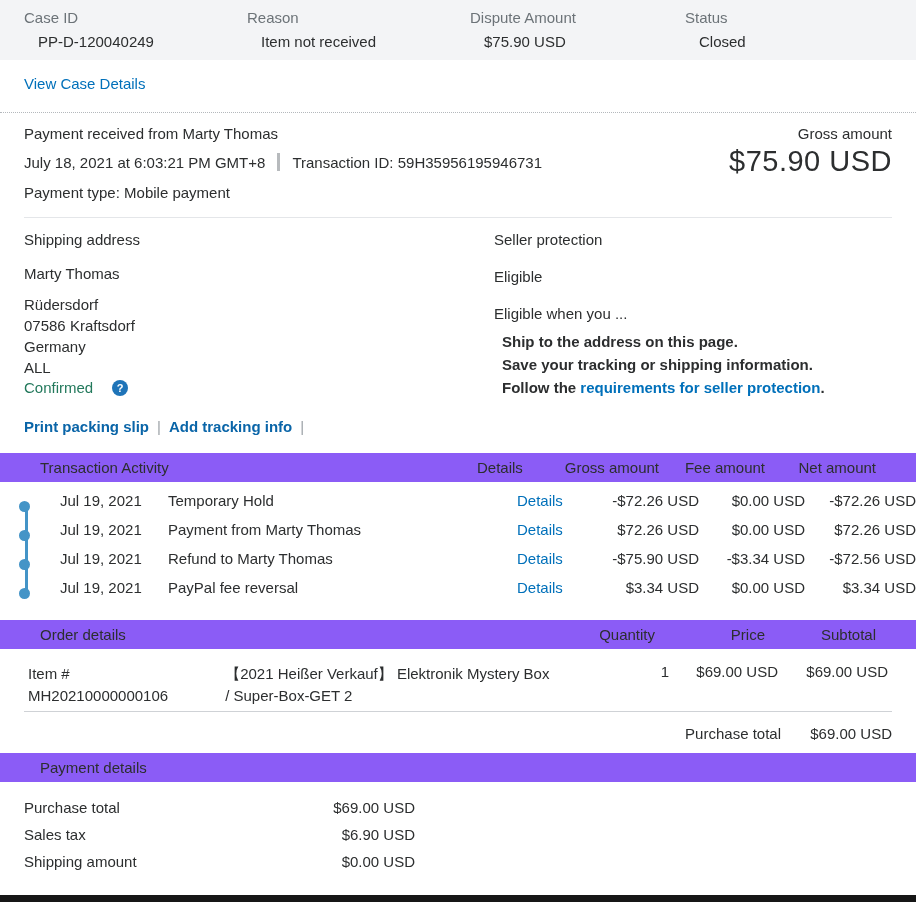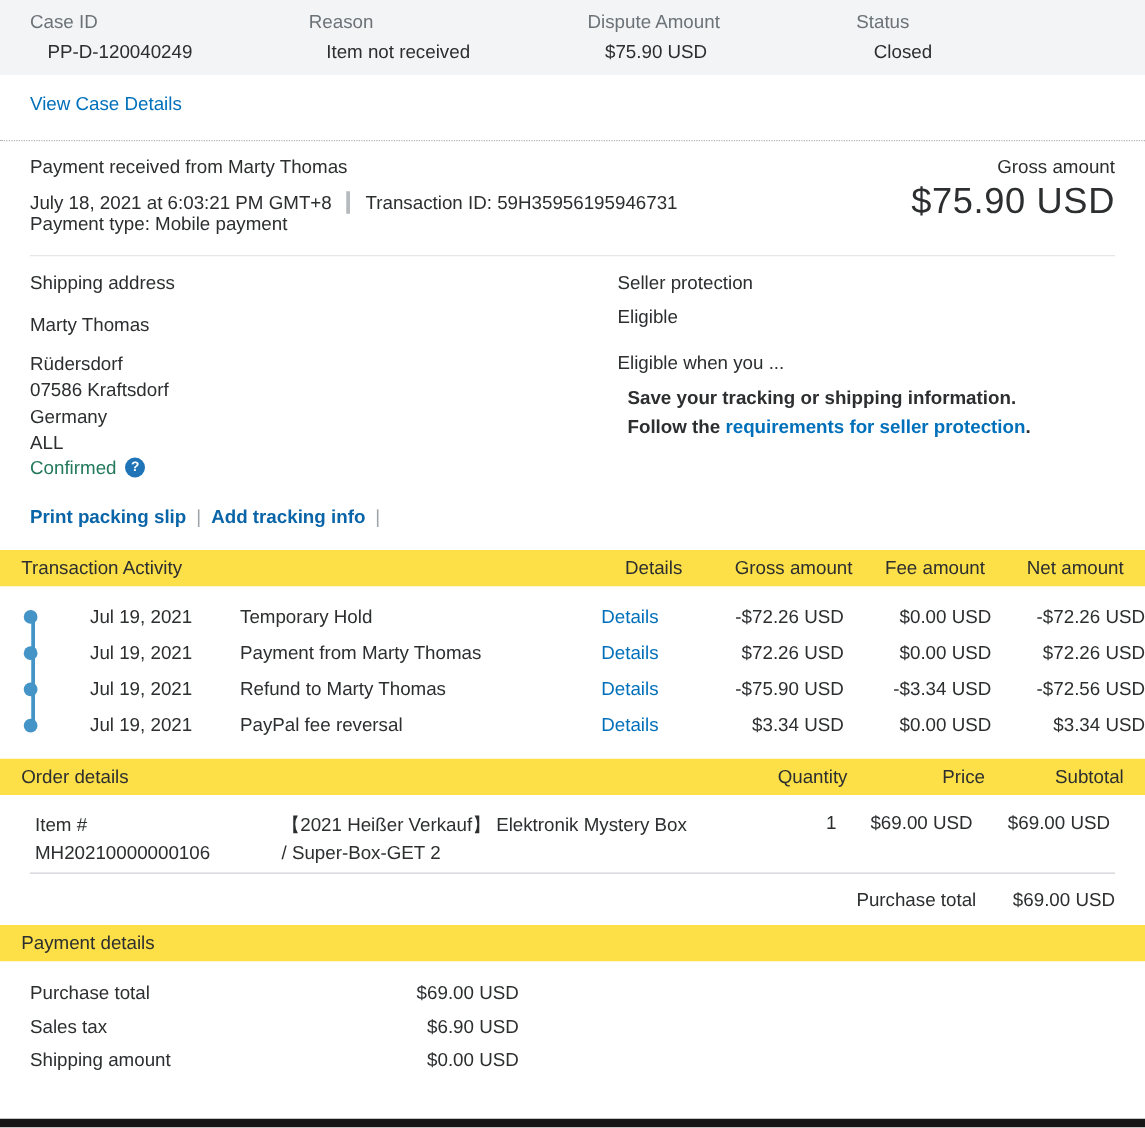--- a/index.html
+++ b/index.html
@@ -32,54 +32,54 @@
   
   .payment-section { padding:12px 24px 0; position:relative; }
   .pay-row1 { display:flex; justify-content:space-between; }
   .pay-row2 { display:flex; align-items:center; margin-top:11px; }
   .v-divider { width:3px; height:18px; background:#b7babd; margin:0 12px; }
   .gross-value { position:absolute; right:24px; top:32px; font-size:29px; color:#2c2e2f; letter-spacing:0.5px; }
   .pay-row3 { display:flex; align-items:center; margin-top:12px; }
   .pay-status-label { font-weight:700; }
   .badge { border:2px solid #2bc48a; color:#13916f; font-size:11px; font-weight:700;
            letter-spacing:0.6px; padding:3px 10px 2px; border-radius:2px; margin-left:10px; }
-  .pay-row4 { }
+  .pay-row4 { margin-top:13px; }
 
   
   .columns-section { display:flex; padding:13px 24px 18px; }
   .col-left { width:470px; }
   .col-right { flex:1; }
   .ship-title { margin-bottom:17px; }
   .ship-name { margin-bottom:12px; }
   .addr-line { line-height:21px; }
-  .confirmed-row { display:flex; align-items:flex-start; margin-top:1px; }
+  .confirmed-row { display:flex; align-items:flex-end; margin-top:1px;gap:12px; }
   .confirmed { color:#23795c; }
   .help-icon { width:16px; height:16px; border-radius:50%; background:#1f74b8; color:#fff;
                font-size:11px; font-weight:700; display:inline-flex; align-items:center;
                justify-content:center; margin-left:7px; cursor:pointer; }
   .ship-links { margin-top:22px; font-weight:700; }
   .ship-links a { color:#0a65a8; }
   .pipe { color:#9da3a8; font-weight:400; margin:0 8px; }
-  .sp-title { margin-bottom:10px; }
+  .sp-title { margin-bottom:20px; }
   .sp-status { margin-bottom:20px; }
   .sp-sub { margin-bottom:8px; }
   .sp-item { font-weight:700; line-height:23px; padding-left:8px; }
   .sp-item a { color:#0070ba; }
 
   
   .tx-header, .order-header, .pd-header {
-    background:#fde047; height:29px; display:flex; align-items:center; padding:0 17px; }
+    background:#8b5cf6; height:29px; display:flex; align-items:center; padding:0 40px; }
   .t-title { flex:1; }
   .t-details { width:72px; }
   .t-gross { width:110px; text-align:right; }
   .t-fee   { width:106px; text-align:right; }
   .t-net   { width:111px; text-align:right; }
   .tx-rows { position:relative; padding:10px 0 12px; }
   .timeline-line { position:absolute; left:25px; top:24px; height:88px; width:3px; background:#4494c7; }
-  .tx-row { display:flex; align-items:center; height:29px; position:relative;gap:12px; }
+  .tx-row { display:flex; height:29px; position:relative; }
   .cell-dot { width:60px; padding-left:19px; display:flex; align-items:center; }
   .dot { width:11px; height:11px; border-radius:50%; background:#4494c7; position:relative; z-index:1; }
   .cell-date { width:108px; }
   .cell-desc { flex:1; }
   .cell-details { width:72px; }
   .cell-details a { color:#0070ba; }
   .cell-gross { width:110px; text-align:right; }
   .cell-fee   { width:106px; text-align:right; }
   .cell-net   { width:111px; text-align:right; }
 
@@ -163,20 +163,21 @@
       <span class="help-icon">?</span>
     </div>
     <div class="ship-links">
       <a>Print packing slip</a><span class="pipe">|</span><a>Add tracking info</a><span class="pipe">|</span>
     </div>
   </div>
   <div class="col-right">
     <div class="sp-title">Seller protection</div>
     <div class="sp-status">Eligible</div>
     <div class="sp-sub">Eligible when you ...</div>
+    <div class="sp-item">Ship to the address on this page.</div>
     <div class="sp-item">Save your tracking or shipping information.</div>
     <div class="sp-item">
       <span>Follow the </span><a>requirements for seller protection</a><span>.</span>
     </div>
   </div>
 </div>
 
 <div>
   <div class="tx-header">
     <div class="t-title">Transaction Activity</div>

